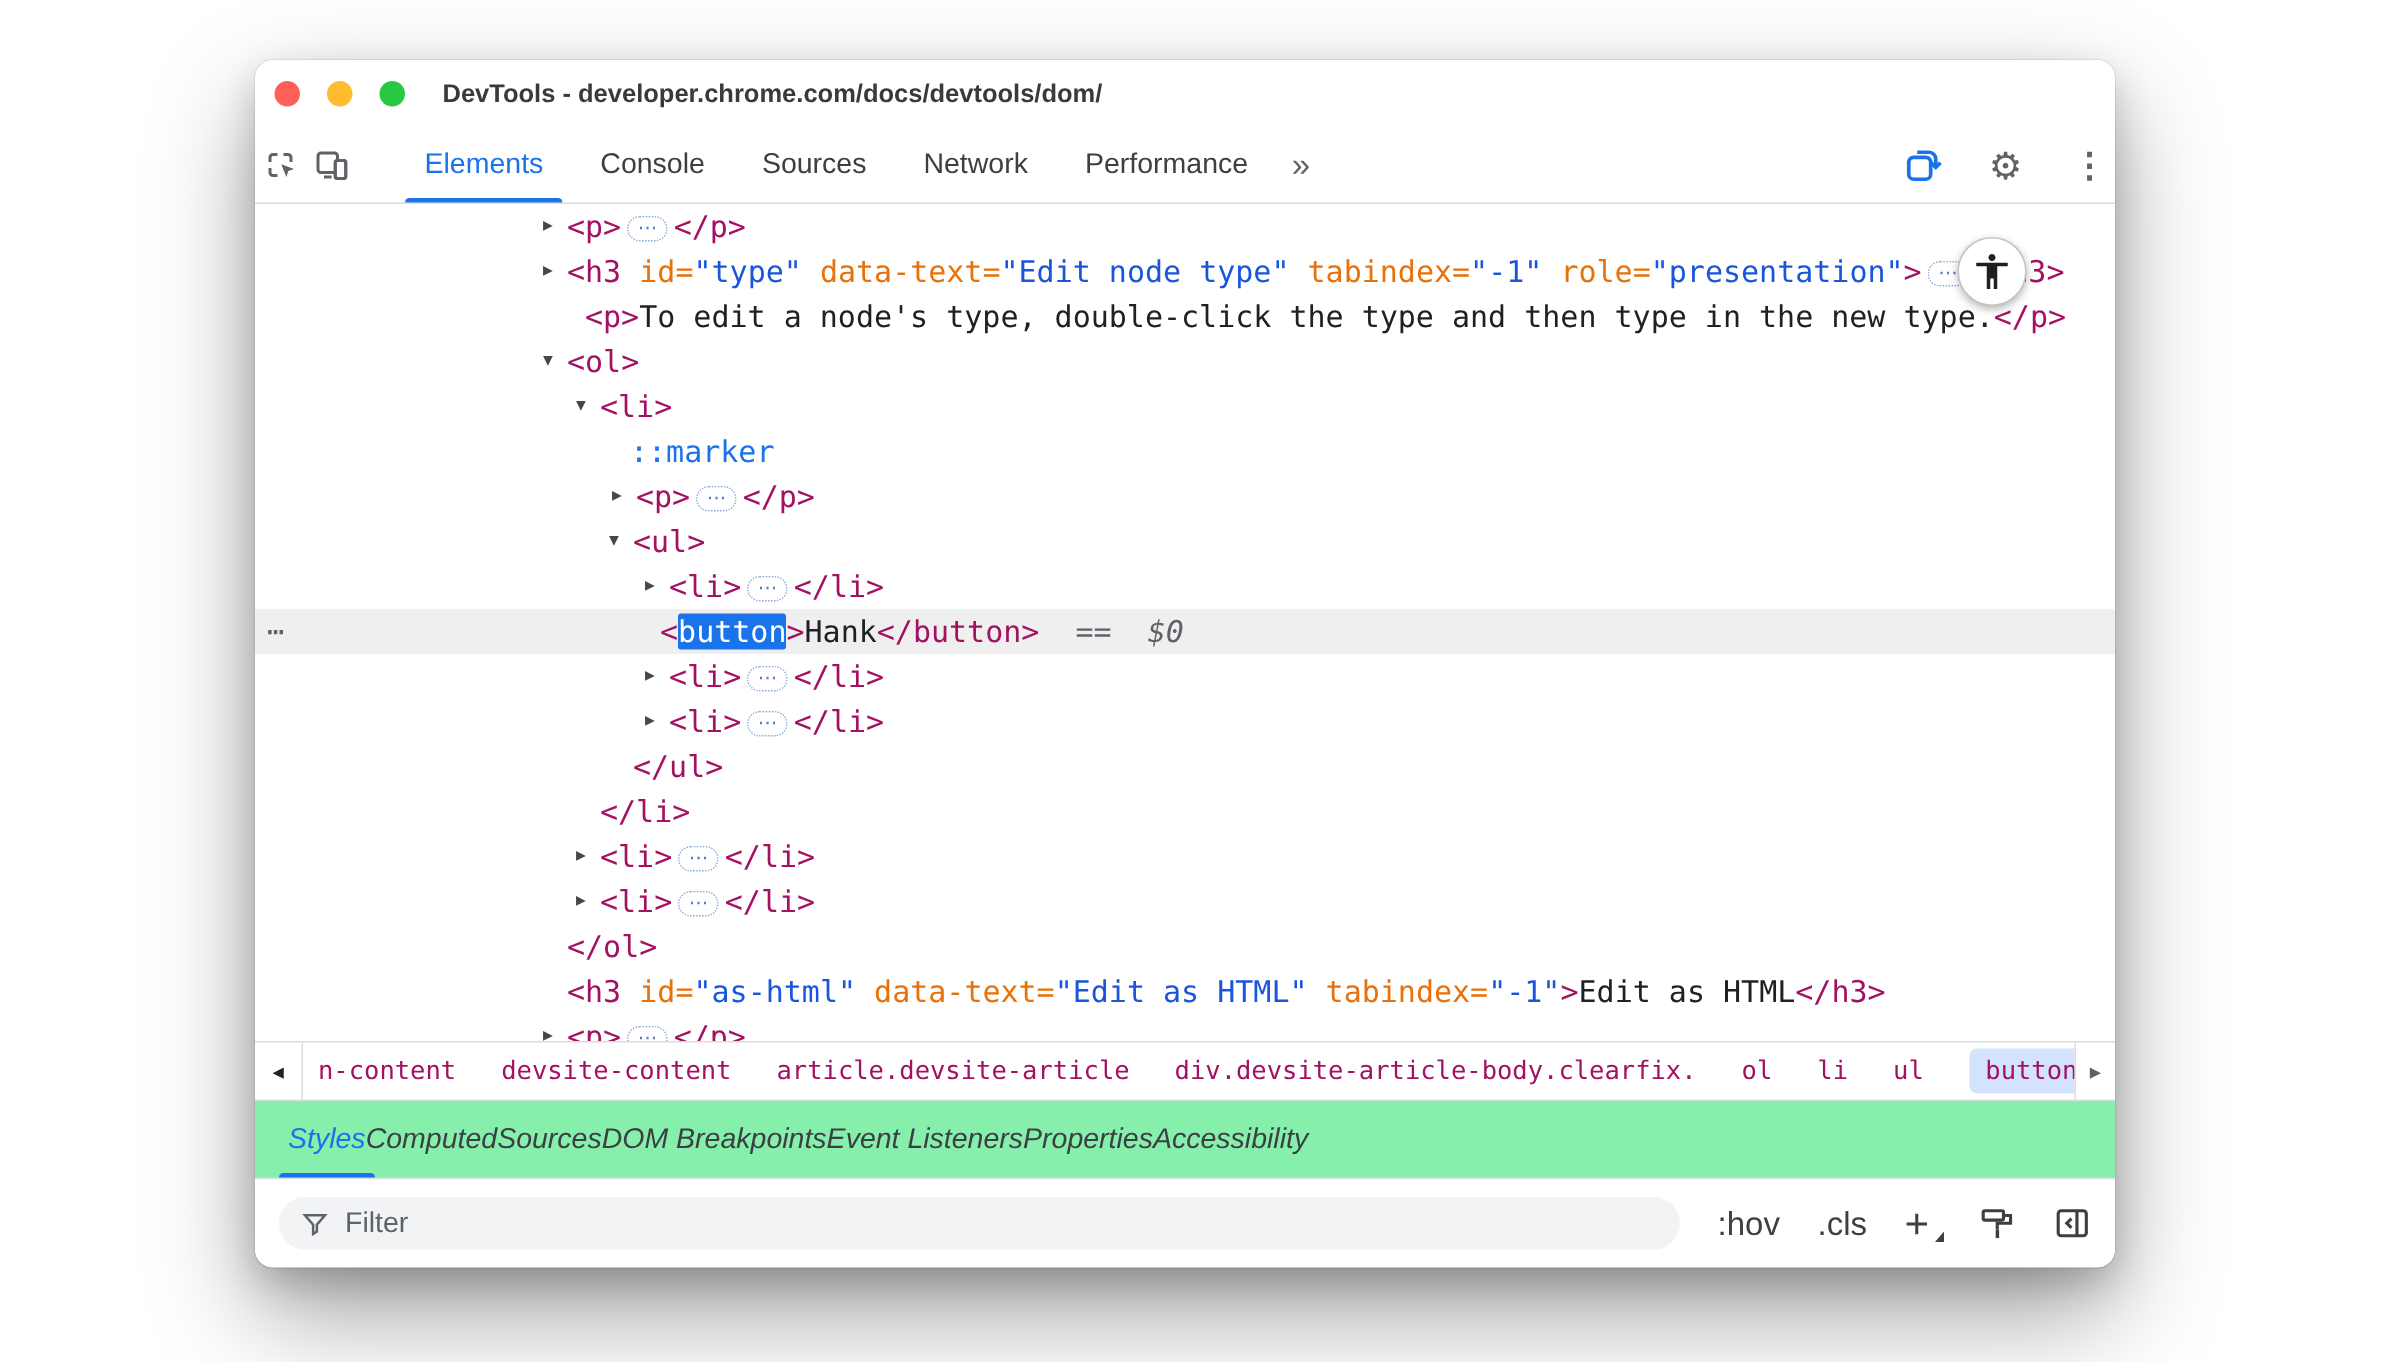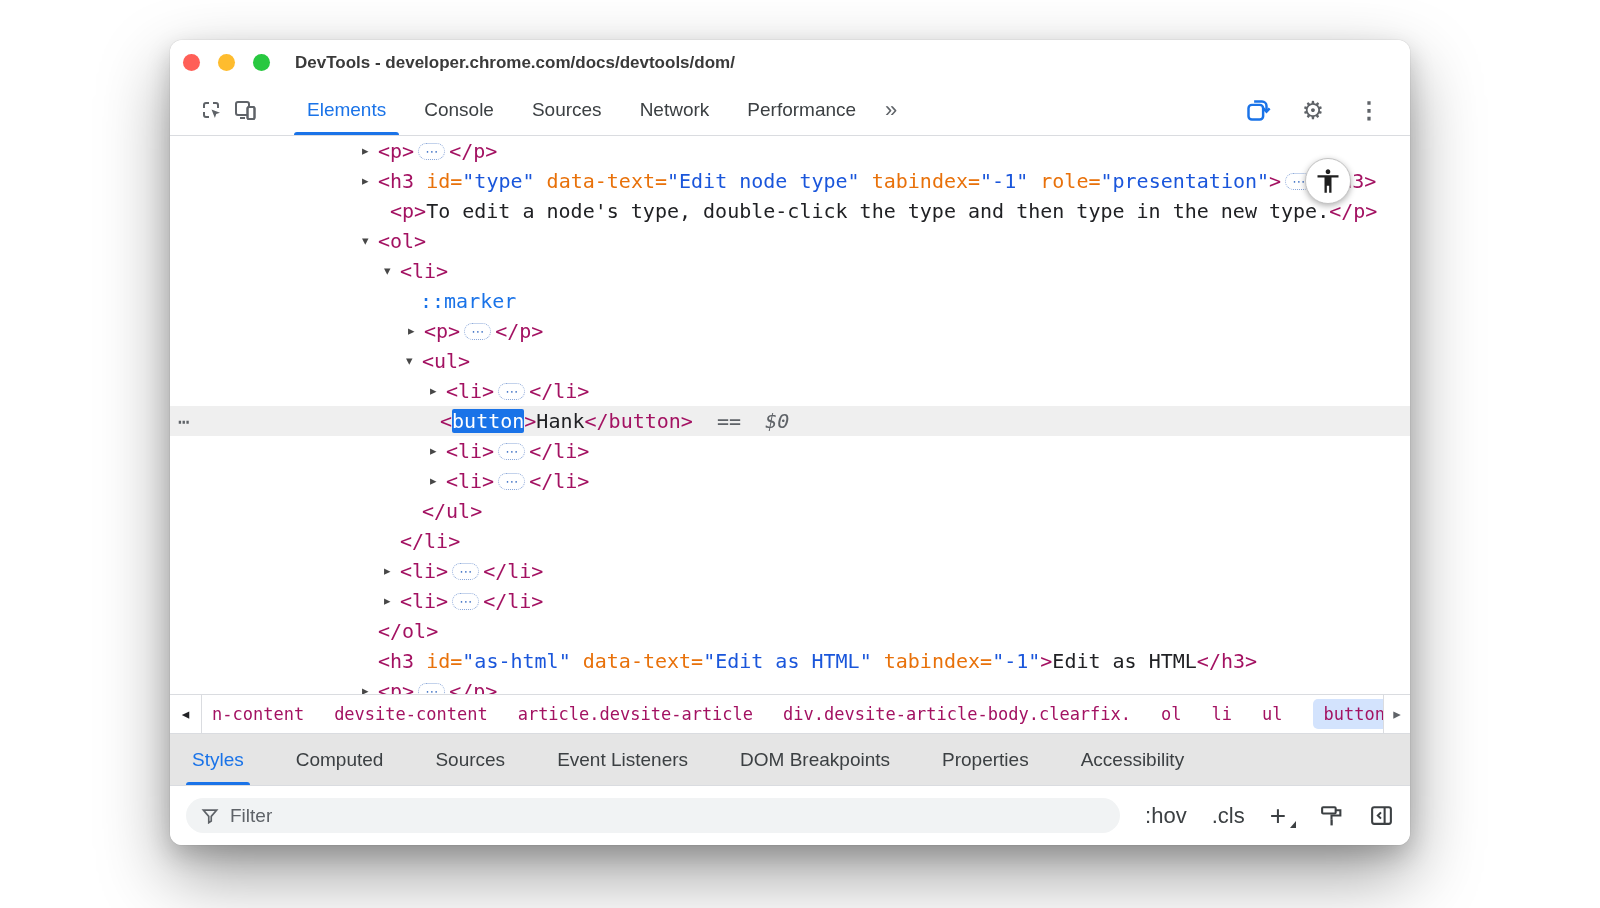--- a/index.html
+++ b/index.html
@@ -11,21 +11,21 @@
     box-shadow:0 30px 70px rgba(0,0,0,.38), 0 10px 24px rgba(0,0,0,.18), 0 0 1px rgba(0,0,0,.35); }
 
   
   .titlebar{ height:45px; position:relative; display:flex; align-items:center; background:#fff; }
   .lights{ position:absolute; left:13px; top:14px; display:flex; gap:18px; }
   .light{ width:17px; height:17px; border-radius:50%; }
   .light.red{ background:#ff5f57; } .light.yellow{ background:#febc2e; } .light.green{ background:#28c840; }
   .win-title{ margin-left:125px; font-size:17px; font-weight:700; color:#3a3a3a; }
 
   
-  .toolbar{ height:51px; border-bottom:1px solid #dadce0; display:flex; align-items:center; padding:0 24px;justify-content:flex-end; }
+  .toolbar{ height:51px; border-bottom:1px solid #dadce0; display:flex; align-items:center; padding:0 0;justify-content:flex-end; }
   .tb-btn{ width:34px; height:34px; display:flex; align-items:center; justify-content:center;
     color:#5f6368; cursor:default; flex:none; }
   .tabs{ margin-left:26px; display:flex; height:100%; align-items:stretch; }
   .tab{ padding:0 19px; display:flex; align-items:center; font-size:19px; color:#3c4043; position:relative; }
   .tab.active{ color:var(--accent,#1a73e8); }
   .tab.active::after{ content:""; position:absolute; left:6px; right:6px; bottom:0; height:3px;
     background:var(--accent,#1a73e8); border-radius:3px 3px 0 0; }
   .more-tabs{ display:flex; align-items:center; padding:0 10px; font-size:22px; color:#5f6368; }
   .tb-right{ margin-left:auto; display:flex; align-items:center; gap:22px; }
   .glyph-gear{ font-size:25px; color:#5f6368; font-family:"DejaVu Sans", sans-serif; }
@@ -62,21 +62,21 @@
     font-size:15px; color:#202124; flex:none; }
   .crumb-nav.left{ border-right:1px solid #dadce0; }
   .crumb-nav.right{ border-left:1px solid #dadce0; width:27px; color:#5f6368; }
   .crumb-items{ flex:1; display:flex; align-items:center; gap:30px; padding:0 10px; overflow:hidden;
     font-family:"DejaVu Sans Mono","Liberation Mono", monospace; font-size:17px;
     color:var(--tag,#a31262); white-space:nowrap;justify-content:space-between; }
   .crumb.active{ background:var(--crumb-active-bg,#d3e3fd); border-radius:5px; padding:5px 11px; }
 
   
   .paneltabs{ height:52px; border-bottom:1px solid #dadce0; display:flex; align-items:stretch;
-    gap:52px; padding:0 22px; font-size:19px; color:#3c4043; background:#e5e5e5; }
+    padding:0 22px; font-size:19px; color:#3c4043; background:#86efac;font-style:italic; }
   .ptab{ position:relative; display:flex; align-items:center; }
   .ptab.active{ color:var(--accent,#1a73e8); }
   .ptab.active::after{ content:""; position:absolute; left:-6px; right:-6px; bottom:0; height:3px;
     background:var(--accent,#1a73e8); border-radius:3px 3px 0 0; }
 
   
   .filterbar{ height:59px; display:flex; align-items:center; padding:0 16px; gap:25px; background:#fff; }
   .filter-pill{ flex:1; max-width:948px; height:35px; background:#f1f3f4; border-radius:18px;
     display:flex; align-items:center; padding:0 14px; gap:10px; }
   .filter-pill input{ flex:1; border:none; background:transparent; outline:none; font-size:19px;
@@ -178,22 +178,22 @@
       <span class="crumb">ul</span>
       <span class="crumb active">button</span>
     </div>
     <div class="crumb-nav right">▸</div>
   </div>
 
   <div class="paneltabs">
     <div class="ptab active">Styles</div>
     <div class="ptab">Computed</div>
     <div class="ptab">Sources</div>
+    <div class="ptab">DOM Breakpoints</div>
     <div class="ptab">Event Listeners</div>
-    <div class="ptab">DOM Breakpoints</div>
     <div class="ptab">Properties</div>
     <div class="ptab">Accessibility</div>
   </div>
 
   <div class="filterbar">
     <div class="filter-pill">
       <span class="icon-btn">
         <svg width="20" height="20" viewBox="0 0 24 24" fill="none" stroke="#5f6368" stroke-width="2">
           <path d="M4 5h16l-6.5 7.5V18l-3 2v-7.5z"></path>
         </svg>

